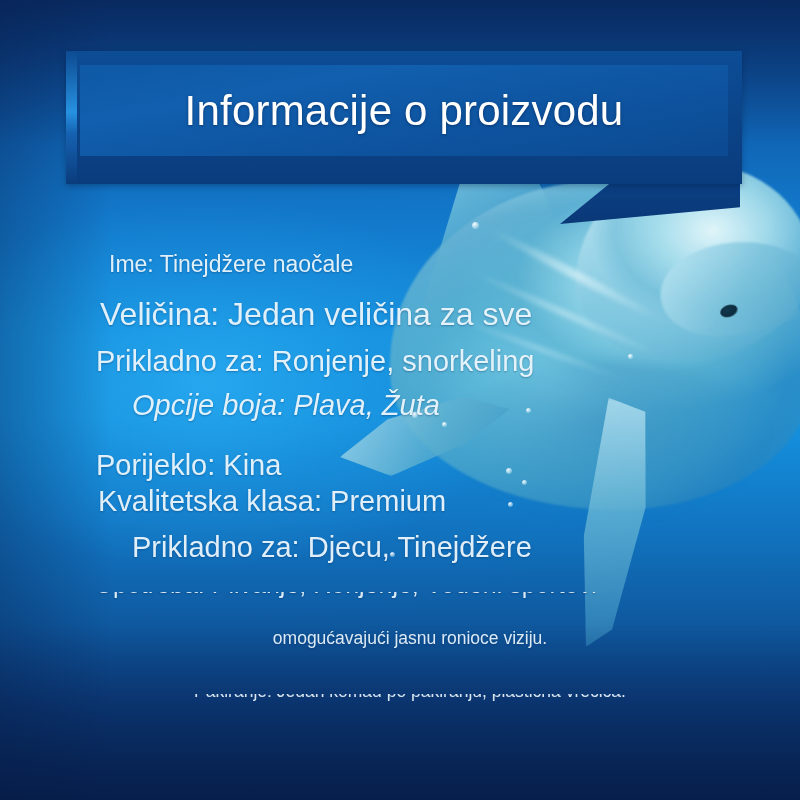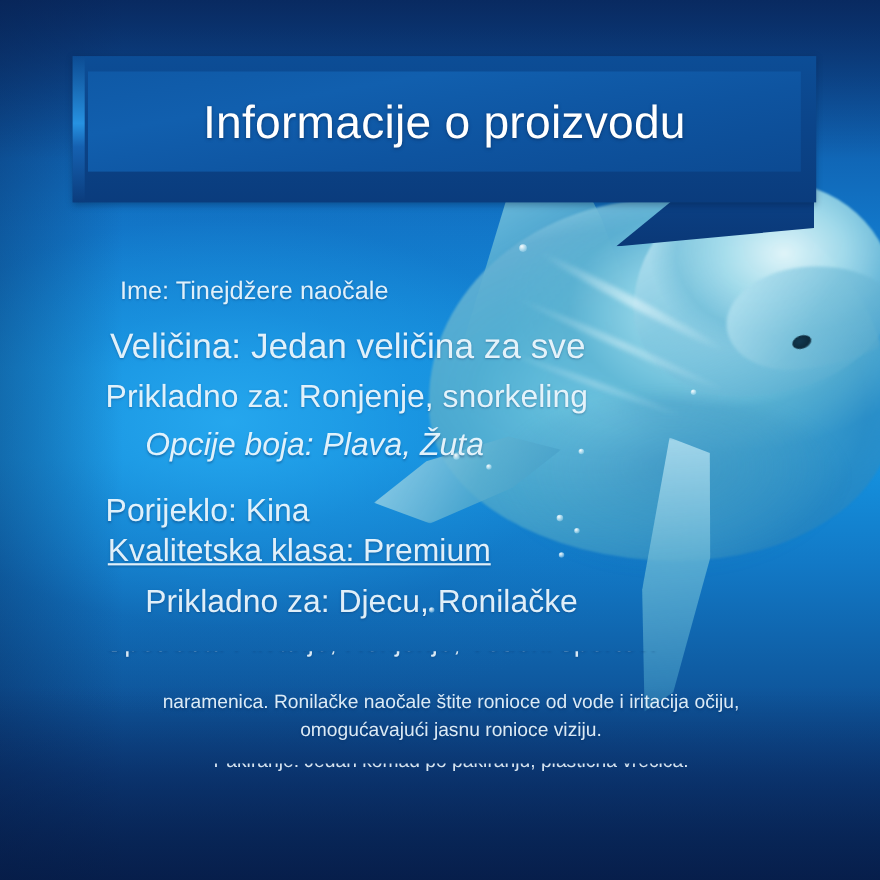--- a/index.html
+++ b/index.html
@@ -320,30 +320,29 @@
       <div class="banner-title">Informacije o proizvodu</div>
     </div>
   </div>
 
   <div class="specs">
       <div class="spec-line sz-sm" style="position: absolute; left: 109px; top: 0px;">Ime: Tinejdžere naočale</div>
       <div class="spec-line sz-lg" style="position: absolute; left: 100px; top: 46px;">Veličina: Jedan veličina za sve</div>
       <div class="spec-line sz-md" style="position: absolute; left: 96px; top: 94px;">Prikladno za: Ronjenje, snorkeling</div>
       <div class="spec-line sz-md" style="position: absolute; left: 132px; top: 138px; font-style: italic;">Opcije boja: Plava, Žuta</div>
       <div class="spec-line sz-md" style="position: absolute; left: 96px; top: 186px; margin-top: 12px;">Porijeklo: Kina</div>
-      <div class="spec-line sz-md" style="position: absolute; left: 98px; top: 234px; text-decoration: underline;">Kvalitetska klasa: Premium</div>
-      <div class="spec-line sz-md" style="position: absolute; left: 132px; top: 280px;">Prikladno za: Djecu, Ronilačke</div>
+      <div class="spec-line sz-md" style="position: absolute; left: 98px; top: 234px;">Kvalitetska klasa: Premium</div>
+      <div class="spec-line sz-md" style="position: absolute; left: 132px; top: 280px;">Prikladno za: Djecu, Tinejdžere</div>
     </div>
 
   <div class="ghost-line" style="top:592px;height:8px;font-size:25px;">
     <div class="ghost-inner" style="top:-22px;">Upotreba: Plivanje, Ronjenje, Vodeni sportovi</div>
   </div>
 
   <div class="description">
-      <div>naramenica. Ronilačke naočale štite ronioce od vode i iritacija očiju,</div>
       <div>omogućavajući jasnu ronioce viziju.</div>
     </div>
 
   <div class="desc-ghost" style="top:694px;height:7px;">
     <div class="ghost-inner" style="top:-15px;">Pakiranje: Jedan komad po pakiranju, plastična vrećica.</div>
   </div>
 
 </div>
 
 </body></html>

